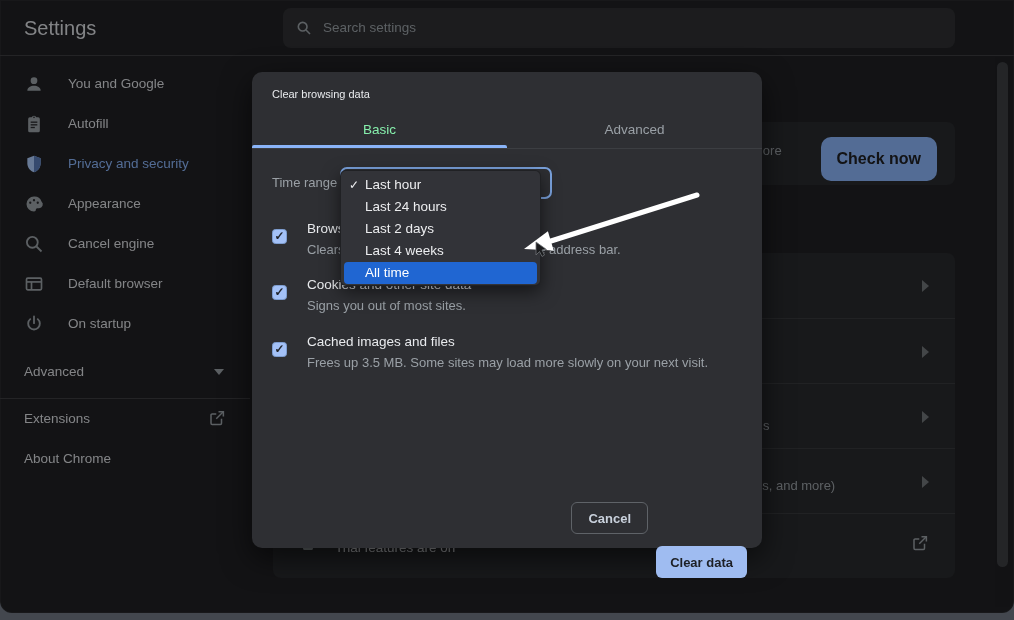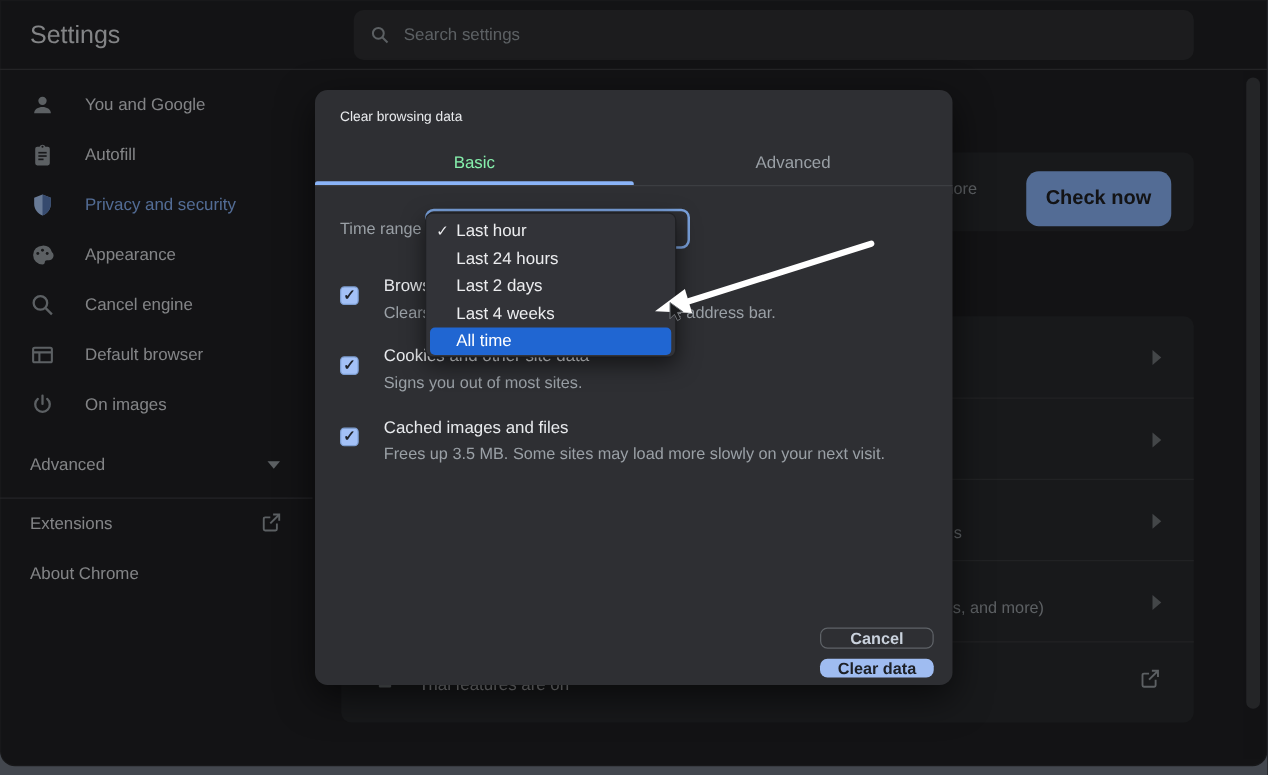--- a/index.html
+++ b/index.html
@@ -73,25 +73,25 @@
   .cb-row { position:absolute; left:20px; width:460px; cursor:pointer; }
   .checkbox { position:absolute; left:0; width:15px; height:15px; background:#a3c1f7; border-radius:3.5px;
     border:1px solid #7e9ed1; cursor:pointer; }
   .checkbox::after { content:"\2713"; position:absolute; left:1.5px; top:-1px; font-size:12px; font-weight:900; color:#20242c; }
   .cb-text { margin-left:35px; }
   .cb-title { font-size:13.5px; color:#e8eaed; }
   .cb-desc { margin-top:6px; font-size:13px; color:#9aa0a6; }
   #cb-row-1 { top:149px; } #cb-row-1 .checkbox { top:8px; }
   #cb-row-2 { top:205px; } #cb-row-2 .checkbox { top:8px; }
   #cb-row-3 { top:262px; } #cb-row-3 .checkbox { top:8px; }
-  #dialog-buttons { position:absolute; right:15px; top:430px; height:32px; display:flex; gap:8px;flex-direction:column; }
+  #dialog-buttons { position:absolute; right:15px; top:430px; height:32px; display:flex; gap:8px; }
   #cancel-btn { height:32px; padding:0 16px; background:transparent; border:1px solid #5f6368; border-radius:6px;
     color:#c9d1dc; font-size:13px; font-weight:600; font-family:"Liberation Sans", sans-serif; cursor:pointer; }
   #clear-data-btn { height:32px; padding:0 14px; background:#9fbcf1; border:none; border-radius:6px;
-    color:#1d2026; font-size:13px; font-weight:600; font-family:"Liberation Sans", sans-serif; cursor:pointer; }
+    color:#1d2026; font-size:13px; font-weight:600; font-family:"Liberation Sans", sans-serif; cursor:pointer;margin-top:44px; }
   
   #dropdown { position:absolute; left:340px; top:170px; width:201px; height:116px; background:#323338;
     border:1px solid rgba(0,0,0,0.35); border-radius:6px; box-shadow:0 6px 18px rgba(0,0,0,0.55);
     z-index:12; padding:3px 0; }
   .dd-item { position:relative; height:22px; line-height:22px; padding-left:24px; font-size:13.5px;
     color:#ecedef; cursor:pointer; white-space:nowrap; }
   .dd-check { position:absolute; left:8px; top:0; width:14px; font-size:12px; color:#ecedef; }
   .dd-item.highlighted { margin:0 3px; padding-left:21px; border-radius:4px; background:#2066d2; color:#ffffff; }
   
   #annotation-layer { position:absolute; left:0; top:0; width:1014px; height:620px; z-index:15; pointer-events:none; }
@@ -158,21 +158,21 @@
           <line x1="3" y1="9.5" x2="21" y2="9.5"></line>
           <line x1="9" y1="9.5" x2="9" y2="19"></line>
       </svg>
       <span class="nav-label">Default browser</span>
     </div>
     <div class="nav-row">
       <svg class="nav-icon" viewBox="0 0 24 24" fill="none" stroke="currentColor" stroke-width="2.2" stroke-linecap="round">
         <path d="M12 3v8"></path>
           <path d="M7.5 6.2a7 7 0 1 0 9 0"></path>
       </svg>
-      <span class="nav-label">On images</span>
+      <span class="nav-label">On startup</span>
     </div>
 
     <div class="nav-row" id="advanced-row">
       <span class="nav-label" style="left:24px">Advanced</span>
       <span class="chev-down"></span>
     </div>
     <hr id="sidebar-divider">
     <div class="nav-row">
       <span class="nav-label" style="left:24px">Extensions</span>
       <svg class="ext-icon" viewBox="0 0 24 24" fill="none" stroke="currentColor" stroke-width="2">

